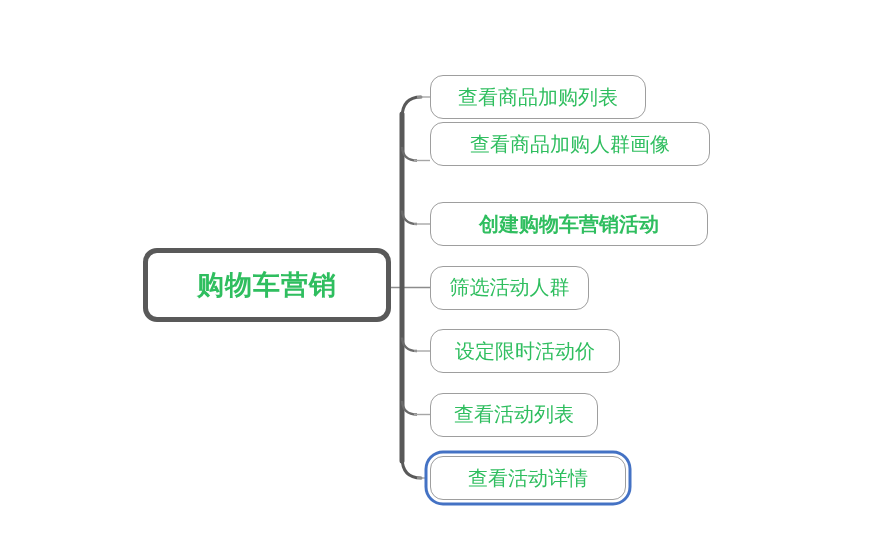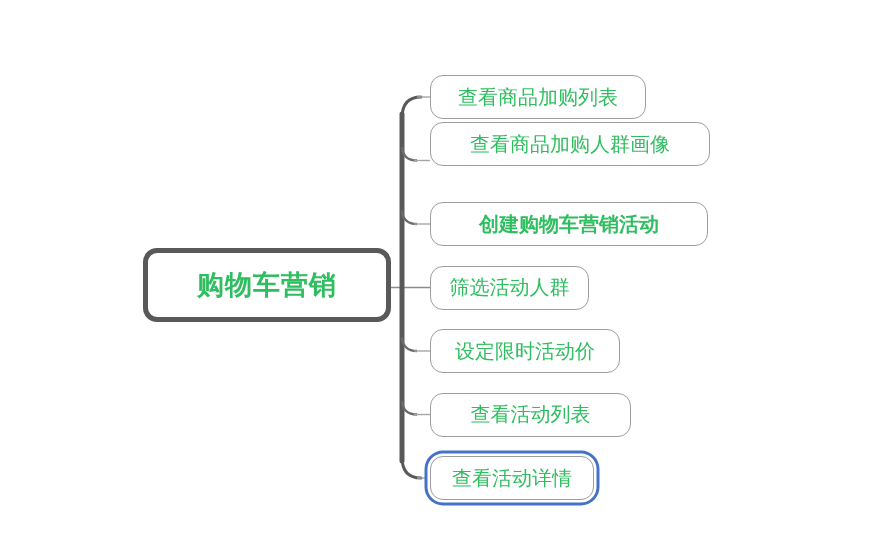--- a/index.html
+++ b/index.html
@@ -99,21 +99,21 @@
   </div>
       <div class="node child-node" style="top: 202px; width: 278px; font-weight: bold;">
     <span>创建购物车营销活动</span>
   </div>
       <div class="node child-node" style="top: 265.5px; width: 159px;">
     <span>筛选活动人群</span>
   </div>
       <div class="node child-node" style="top: 329px; width: 190px;">
     <span>设定限时活动价</span>
   </div>
-      <div class="node child-node" style="top: 392.5px; width: 201px;">
+      <div class="node child-node" style="top: 392.5px; width: 168px;">
     <span>查看活动列表</span>
   </div>
-      <div class="node child-node selected" style="top: 456px; width: 164px;">
+      <div class="node child-node selected" style="top: 456px; width: 196px;">
     <span>查看活动详情</span>
   </div>
     </div>
 
 </div>
 
 </body></html>

